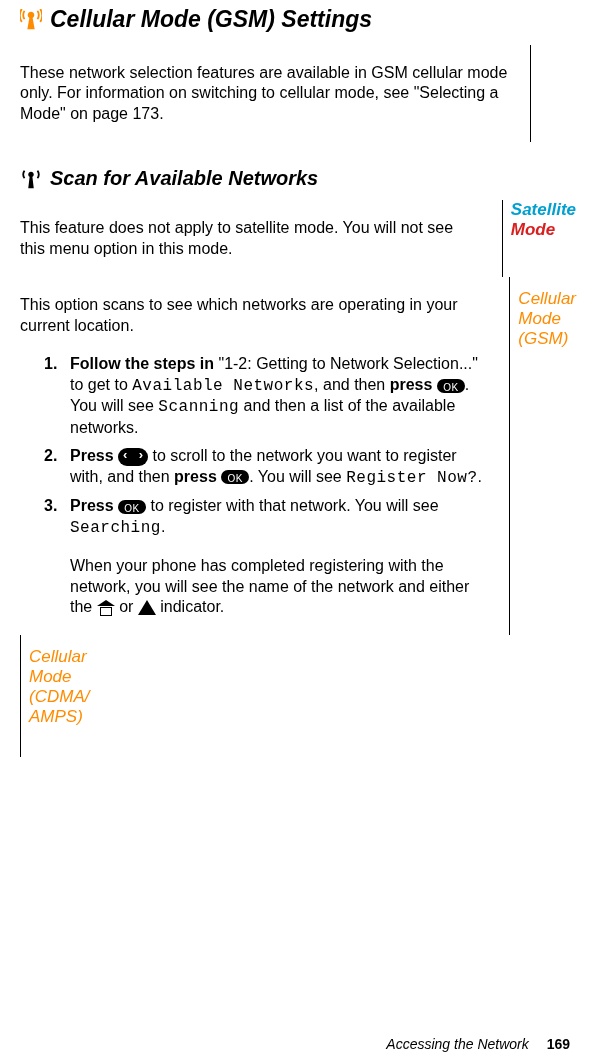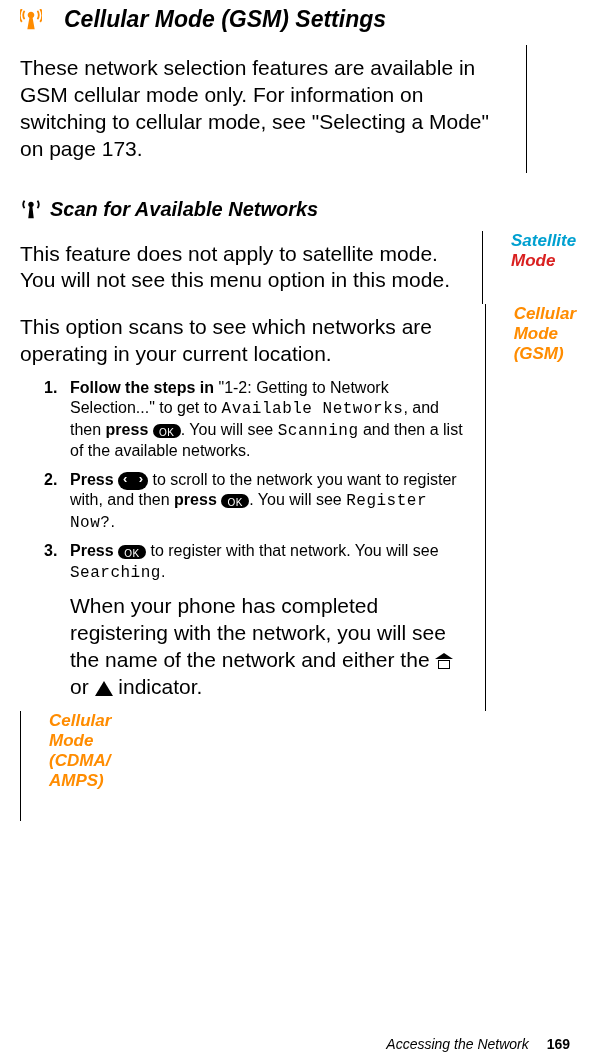--- a/index.html
+++ b/index.html
@@ -1,36 +1,36 @@
 <!DOCTYPE html>
 <html><head>
 <meta charset="utf-8">
 <style>
   * { box-sizing: border-box; margin: 0; padding: 0; }
   html, body { width: 596px; height: 1058px; background: #fff; font-family: Arial, Helvetica, sans-serif; color: #000; }
   .page { width: 596px; height: 1058px; position: relative; padding: 0 20px 0 20px; }
-  .h1-row { display: flex; align-items: center; gap: 22px; margin-top: 6px; }
+  .h1-row { display: flex; align-items: center; gap: 8px; margin-top: 6px; }
   .h1 { font-style: italic; font-weight: bold; font-size: 23px; }
   .h2-row { display: flex; align-items: center; gap: 8px; margin-top: 25px; }
   .h2 { font-style: italic; font-weight: bold; font-size: 20px; }
   .columns { display: flex; gap: 12px; }
   .main { flex: 1 1 auto; padding-right: 8px; }
-  .side { width: 94px; padding-left: 28px; border-left: 1.5px solid #000; }
+  .side { width: 94px; padding-left: 8px; border-left: 1.5px solid #000; }
   .side-block { margin-bottom: 30px; }
-  .para { font-size: 21px; line-height: 1.28; margin: 10px 0; }
+  .para { font-size: 16px; line-height: 1.28; margin: 18px 0; }
   .step-list { margin-left: 24px; }
   .step { display: flex; margin: 8px 0; font-size: 16px; line-height: 1.28; }
   .step-num { font-weight: bold; width: 26px; flex: none; }
   .step-body { flex: 1; }
   .b { font-weight: bold; }
   .disp { font-family: 'Courier New', monospace; letter-spacing: 0.5px; }
   .satellite { font-style: italic; font-weight: bold; font-size: 17px; }
   .sat-word { color: #00a0d0; display: block; }
   .sat-word2 { color: #d92020; display: block; }
-  .cell-mode { color: #ff8c00; font-style: italic; font-weight: bold; font-size: 17px; }
+  .cell-mode { color: #ff8c00; font-style: italic; font-weight: normal; font-size: 17px; margin-top: 12px; }
   .cell-mode span { display: block; }
   .footer { position: absolute; bottom: 12px; right: 26px; font-size: 14px; font-style: italic; margin-top: 9px; }
   .footer .pnum { font-weight: bold; font-style: normal; margin-left: 14px; }
   .antenna-icon { width: 22px; height: 22px; flex: none; }
   .ant-big { color: #ff8c00; }
   .ant-small { color: #000; }
   .ok-badge { display: inline-block; vertical-align: middle; width: 28px; height: 14px; background: #000; color: #fff; border-radius: 10px; font-size: 10px; font-weight: normal; text-align: center; line-height: 18px; letter-spacing: 0.5px; }
   .scroll-badge { display: inline-block; vertical-align: middle; width: 30px; height: 18px; background: #000; border-radius: 10px; position: relative; }
   .scroll-badge::before { content: "‹"; position: absolute; left: 5px; top: -1px; color: #fff; font-size: 13px; font-weight: bold; }
   .scroll-badge::after { content: "›"; position: absolute; right: 5px; top: -1px; color: #fff; font-size: 13px; font-weight: bold; }

